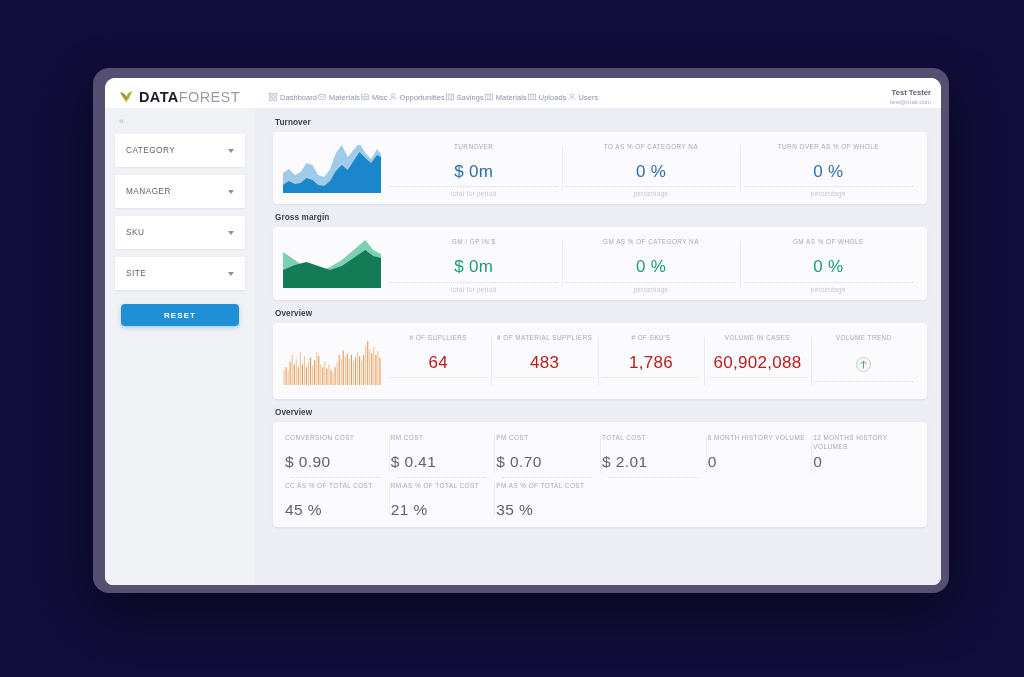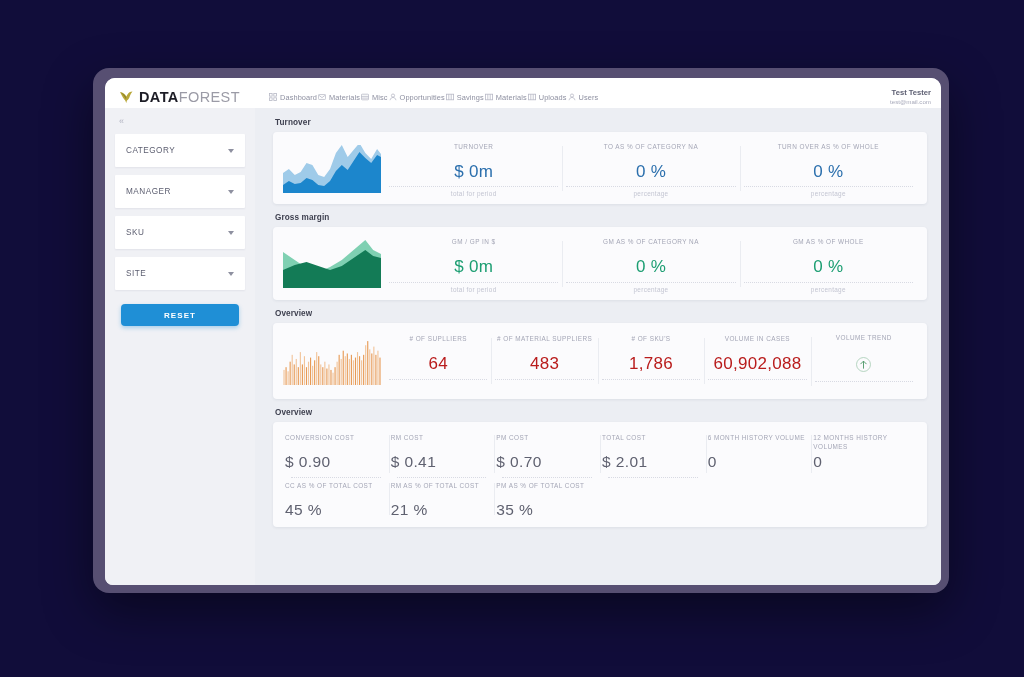--- a/index.html
+++ b/index.html
@@ -111,21 +111,21 @@
     border-radius: 4px;
     box-shadow: 0 1px 3px rgba(40,45,80,.08);
     margin-bottom: 9px;
     padding: 8px 10px 7px 10px;
   }
 
   
   .kpi-row { display: flex; align-items: stretch; }
   .spark-cell { width: 102px; min-width: 102px; display: flex; align-items: center; }
   .spark { width: 98px; height: 48px; display: block; }
-  .kpi-cells { flex: 1; display: flex; align-items: center; }
+  .kpi-cells { flex: 1; display: flex; }
   .kpi {
     flex: 1; text-align: center;
     display: flex; flex-direction: column; justify-content: flex-start;
     padding: 2px 4px 0 4px;
     position: relative;
   }
   .kpi + .kpi::before {
     content: ""; position: absolute; left: 0; top: 6px; bottom: 6px;
     width: 1px; background: #eaecf1;
   }

